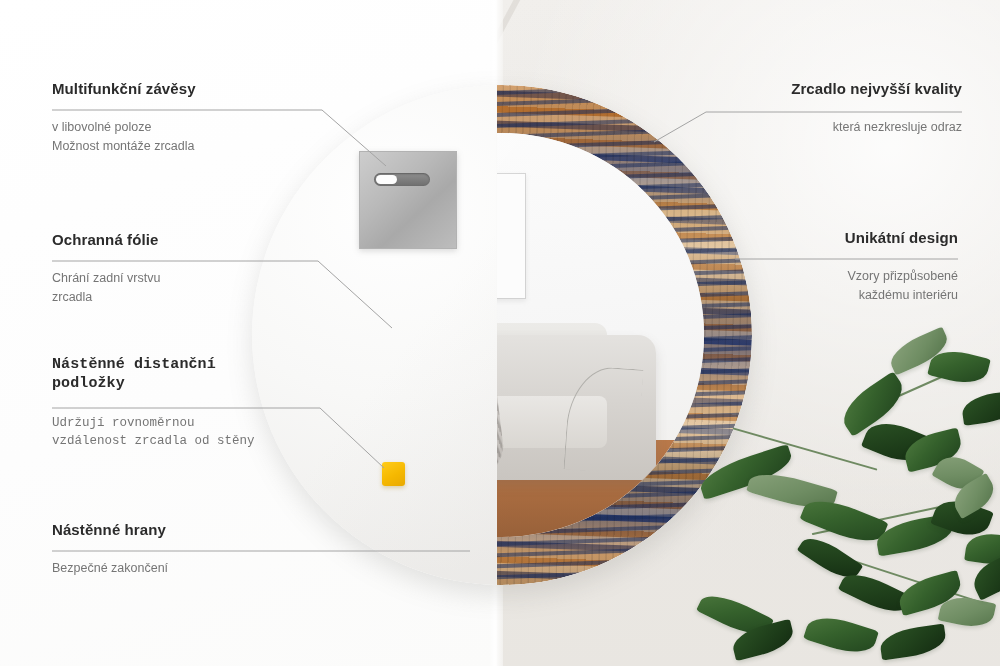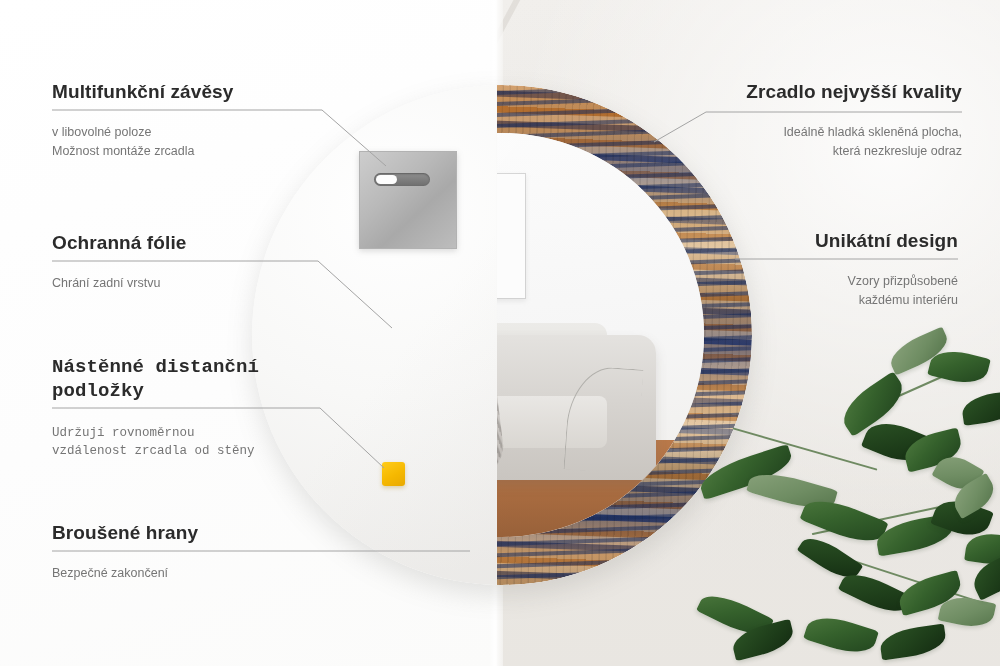--- a/index.html
+++ b/index.html
@@ -211,21 +211,21 @@
     background: linear-gradient(145deg,#4e7a3f 0%,#35612c 45%,#20421d 100%);
     box-shadow: 0 2px 4px rgba(40,60,35,0.18);
   }
   .leaf.pale { background: linear-gradient(145deg,#8aa37c 0%,#6f8d63 55%,#54734a 100%); }
   .leaf.dark { background: linear-gradient(145deg,#2d5526 0%,#1d3c19 60%,#132a11 100%); }
   .stem { position: absolute; background: #6f8a62; border-radius: 2px; }
 
   
   .callout { position: absolute; }
   .callout .c-title {
-    font-size: 19px; font-weight: bold; color: #2b2b2b;
+    font-size: 15px; font-weight: bold; color: #2b2b2b;
     letter-spacing: .1px; line-height: 1.25;
   }
   .callout .c-rule {
     height: 1px; background: #8e8e8e; margin: 9px 0 9px 0;
   }
   .callout .c-desc {
     font-size: 12.5px; color: #757575; line-height: 1.5; font-weight: normal;
   }
   .callout.right { text-align: right; }
 
@@ -343,39 +343,39 @@
     <div class="c-title">Multifunkční závěsy</div>
     <div class="c-rule" style="visibility:hidden"></div>
     <div class="c-desc">v libovolné poloze</div>
     <div class="c-desc">Možnost montáže zrcadla</div>
   </div>
 
   <div class="callout" style="left:52px; top:231px; width:268px;">
     <div class="c-title">Ochranná fólie</div>
     <div class="c-rule" style="visibility:hidden"></div>
     <div class="c-desc">Chrání zadní vrstvu</div>
+    <div class="c-desc">zrcadla</div>
   </div>
 
   <div class="callout" style="left:52px; top:356px; width:268px;font-family:Liberation Mono, monospace;">
     <div class="c-title" style="max-width:210px">Nástěnné distanční podložky</div>
     <div class="c-rule" style="visibility:hidden; margin-top:10px"></div>
     <div class="c-desc">Udržují rovnoměrnou</div>
     <div class="c-desc">vzdálenost zrcadla od stěny</div>
   </div>
 
   <div class="callout" style="left:52px; top:521px; width:268px;">
-    <div class="c-title">Broušené hrany</div>
+    <div class="c-title">Nástěnné hrany</div>
     <div class="c-rule" style="visibility:hidden"></div>
     <div class="c-desc">Bezpečné zakončení</div>
   </div>
 
   <div class="callout right" style="left:694px; top:80px; width:268px;">
     <div class="c-title">Zrcadlo nejvyšší kvality</div>
     <div class="c-rule" style="visibility:hidden"></div>
-    <div class="c-desc">Ideálně hladká skleněná plocha,</div>
     <div class="c-desc">která nezkresluje odraz</div>
   </div>
 
   <div class="callout right" style="left:690px; top:229px; width:268px;">
     <div class="c-title">Unikátní design</div>
     <div class="c-rule" style="visibility:hidden"></div>
     <div class="c-desc">Vzory přizpůsobené</div>
     <div class="c-desc">každému interiéru</div>
   </div>
 

